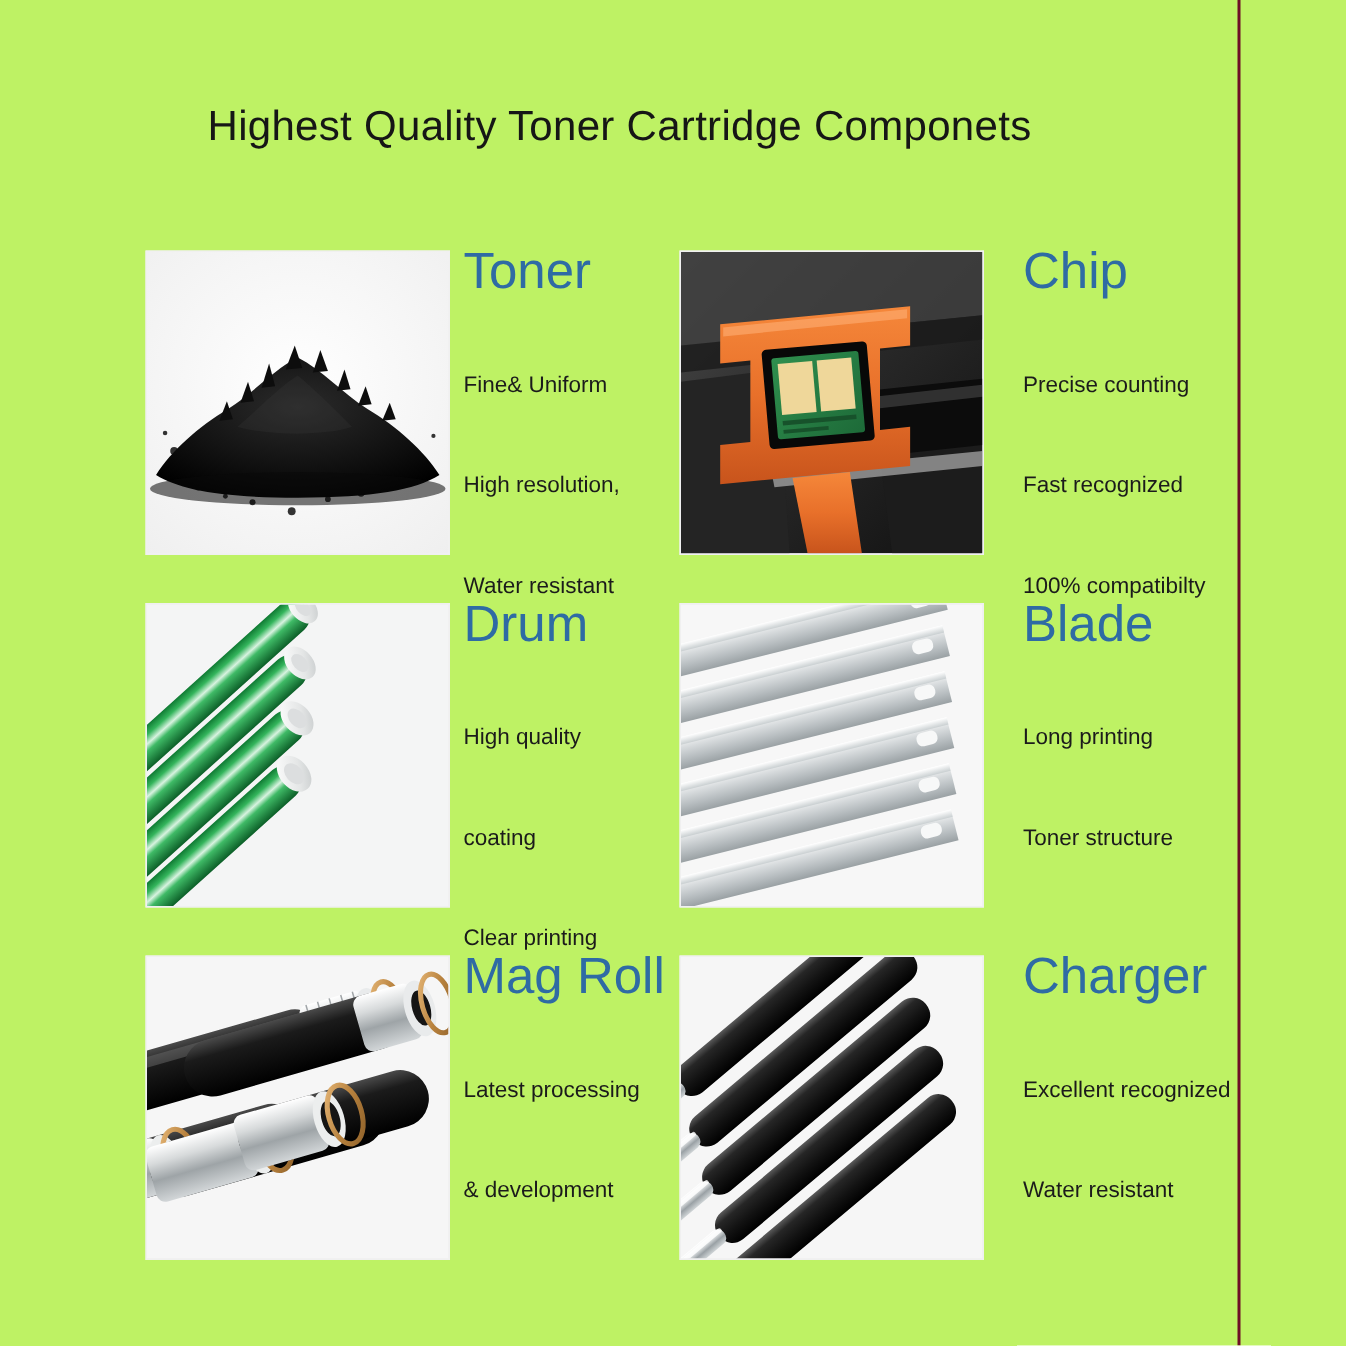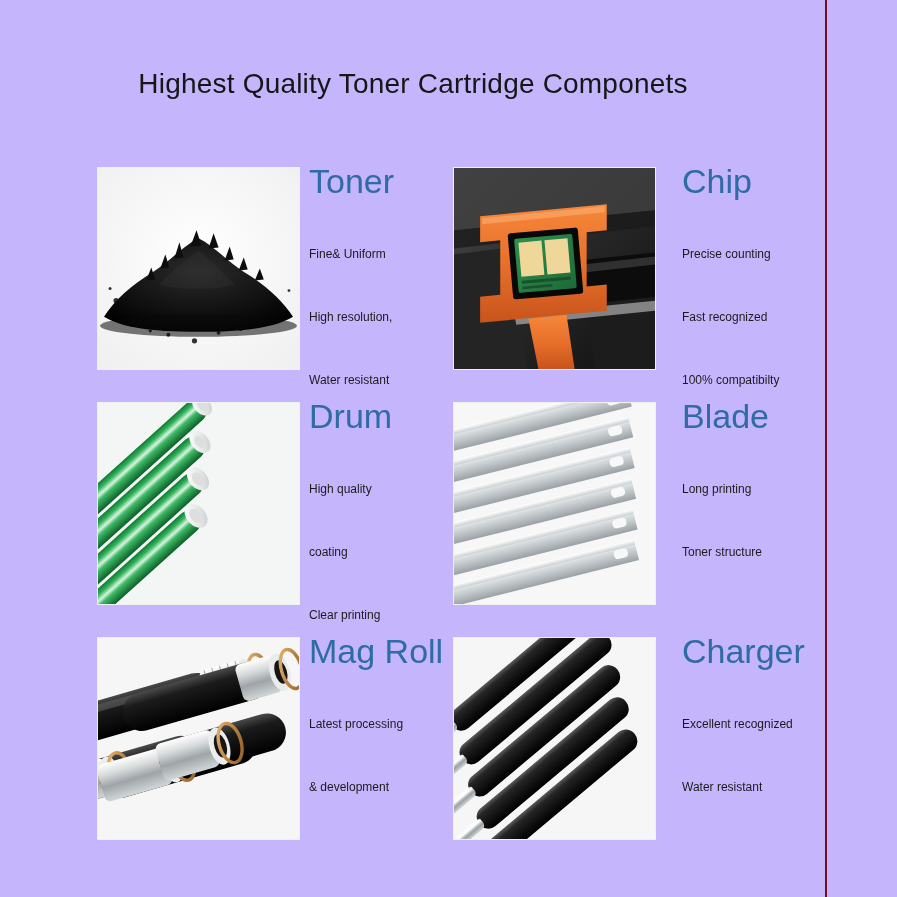--- a/index.html
+++ b/index.html
@@ -13,21 +13,21 @@
     font-family: "Liberation Sans", sans-serif;
     position: relative;
     overflow: hidden;
   }
 
   .page {
     position: absolute;
     left: 0; top: 0;
     width: 897px;
     height: 897px;
-    background: #c4b5fd;
+    background: #bef264;
   }
 
   
   .right-rule {
     position: absolute;
     left: 825px;
     top: 0;
     width: 2px;
     height: 897px;
     background: #6e0f27;
@@ -86,21 +86,21 @@
   }
   .heading {
     font-size: 34px;
     font-weight: 400;
     color: #2f6ba4;
     line-height: 1.08;
     margin: 0 0 7px 0;
     white-space: nowrap;
   }
   .line {
-    font-size: 12px;
+    font-size: 15px;
     color: #1b1b1b;
     line-height: 1.42;
     white-space: nowrap;
     margin-top: 46px;
   }
 
   
   .cell.c4 .text { width: 215px; }
   .cell.c5 .text { width: 215px; }
   .cell.c1 .text, .cell.c3 .text, .cell.c5 .text { left: 229px; }

